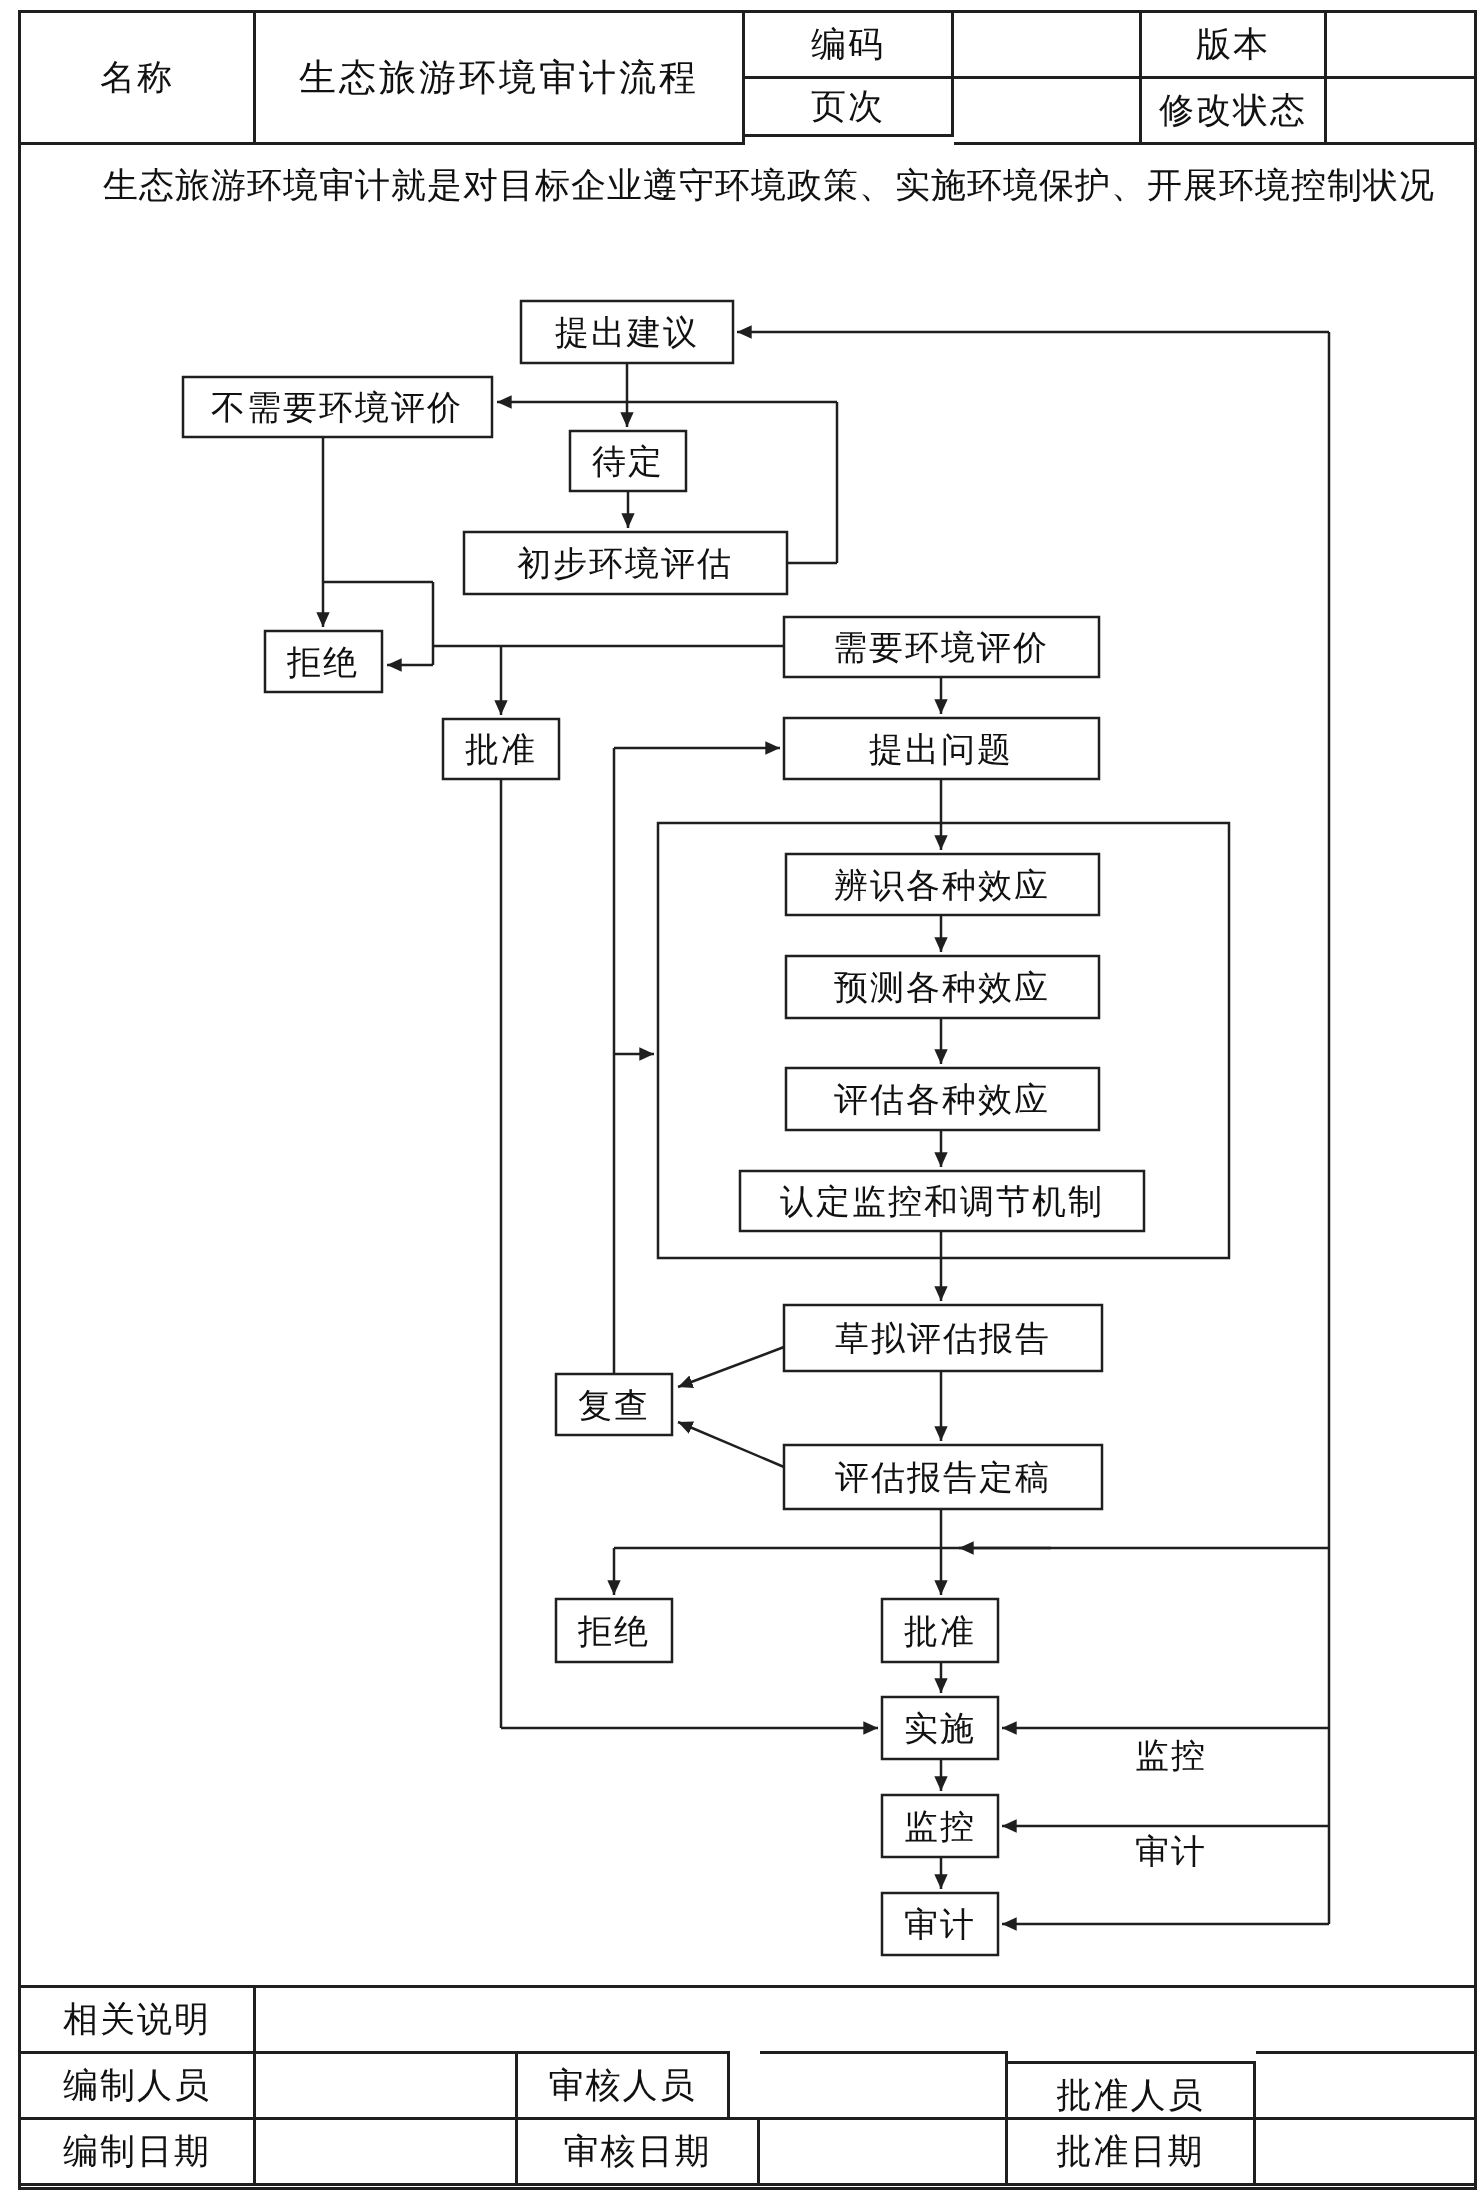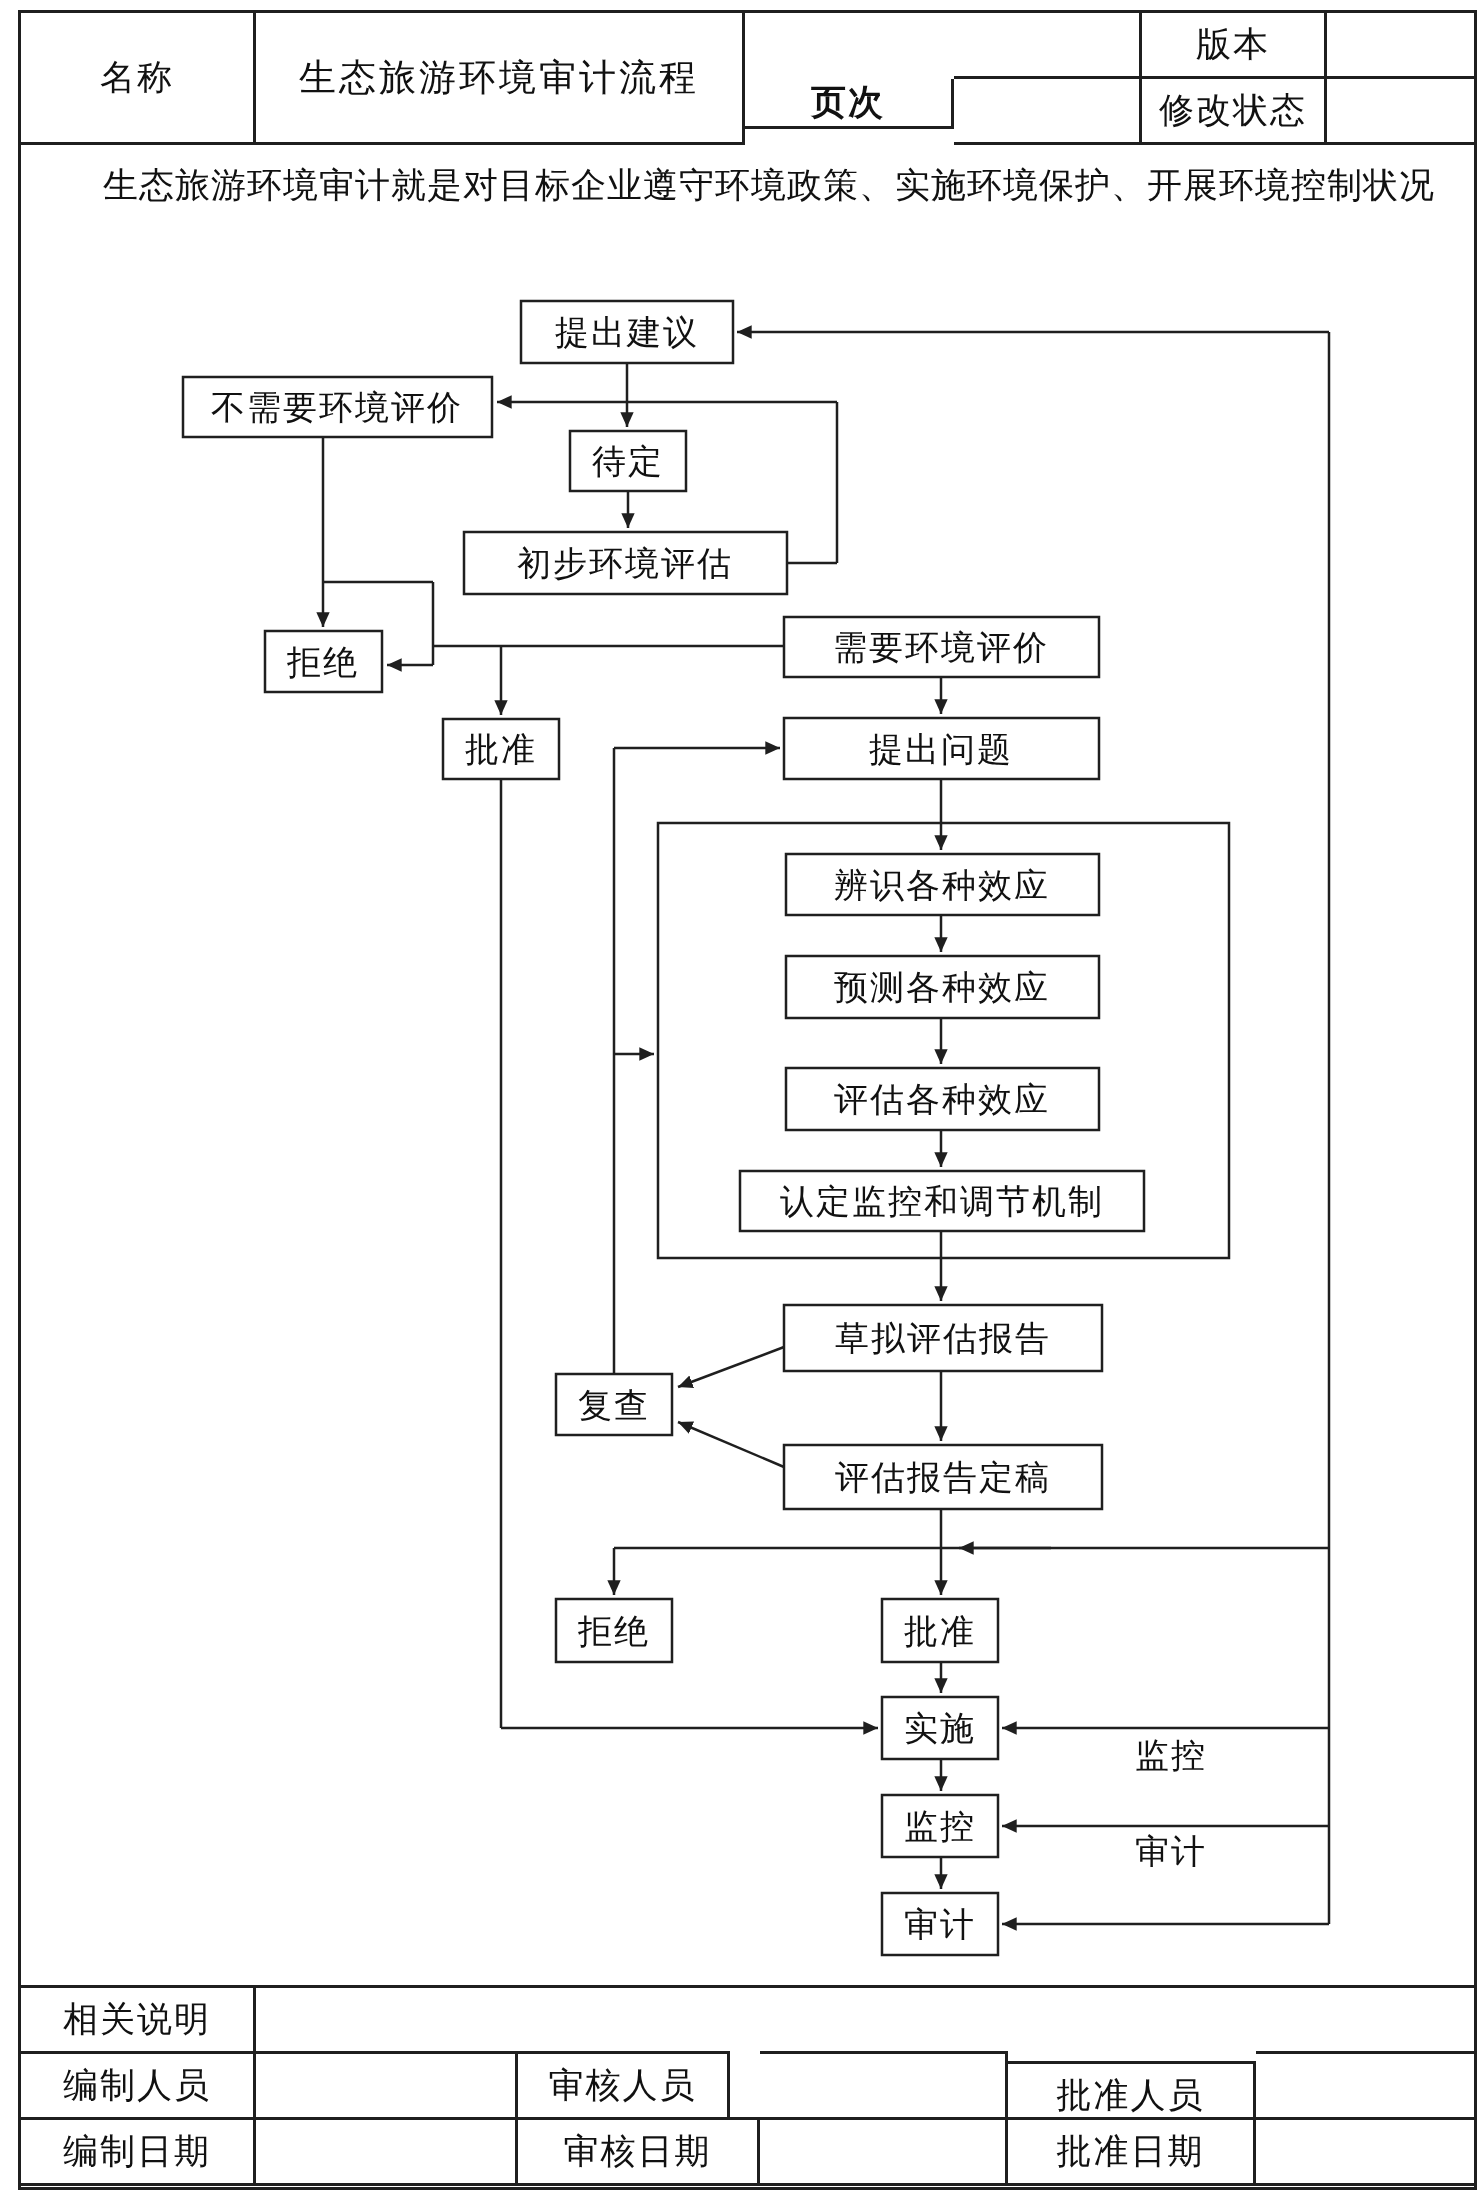--- a/index.html
+++ b/index.html
@@ -43,25 +43,26 @@
   .cline { stroke: #1f1f1f; stroke-width: 2.5; fill: none; }
 </style>
 </head>
 <body>
 
 <div class="doc">
 
   <div class="cell bR bB" style="left:0; top:0; width:235px; height:132px;">名称</div>
   <div class="cell bR bB title-cell" style="left:235px; top:0; width:489px; height:132px;">生态旅游环境审计流程</div>
 
+  <div class="cell bR bB" style="left:724px; top:0; width:209px; height:66px;">编码</div>
   <div class="cell bR bB" style="left:933px; top:0; width:188px; height:66px;"></div>
   <div class="cell bR bB" style="left:1121px; top:0; width:185px; height:66px;">版本</div>
   <div class="cell bB" style="left:1306px; top:0; width:147px; height:66px;"></div>
 
-  <div class="cell bR bB" style="left:724px; top:66px; width:209px; height:50px;font-weight:bold;">页次</div>
+  <div class="cell bR bB" style="left:724px; top:66px; width:209px; height:58px;">页次</div>
   <div class="cell bR bB" style="left:933px; top:66px; width:188px; height:66px;"></div>
   <div class="cell bR bB" style="left:1121px; top:66px; width:185px; height:66px;">修改状态</div>
   <div class="cell bB" style="left:1306px; top:66px; width:147px; height:66px;"></div>
 
   <div class="intro">
     <div class="ln1">生态旅游环境审计就是对目标企业遵守环境政策、实施环境保护、开展环境控制状况</div>
   </div>
 
   <svg class="flow" width="1453" height="1705" viewBox="0 0 1453 1705">
     <defs>

